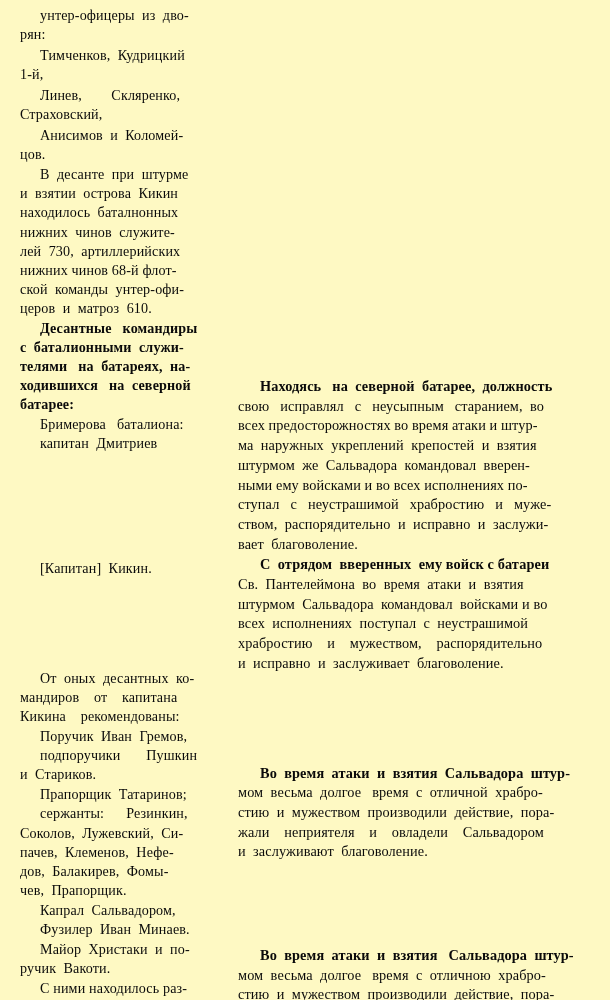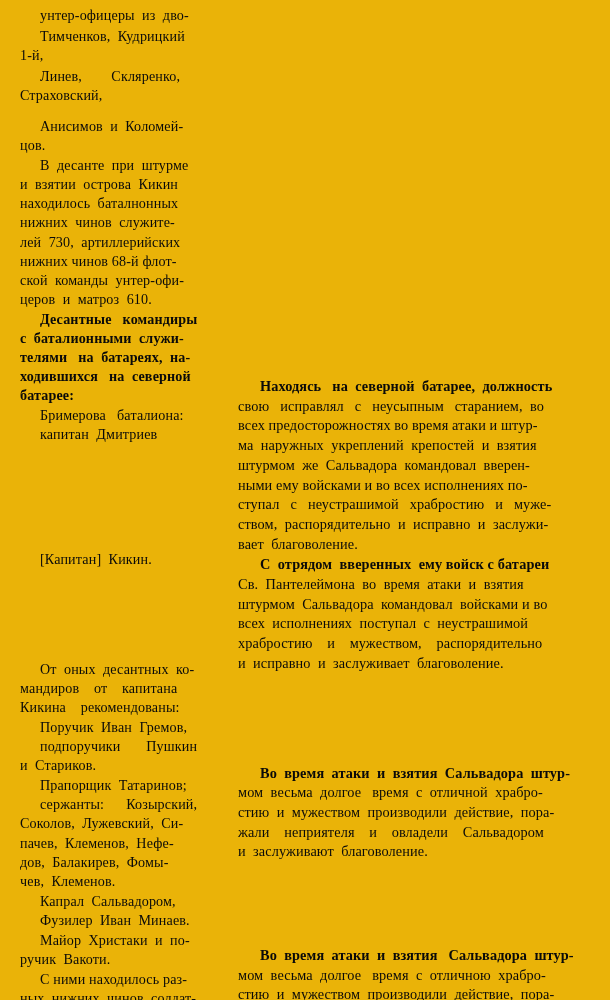--- a/index.html
+++ b/index.html
@@ -12,21 +12,21 @@
     height: 1000px;
     position: relative;
     overflow: hidden;
     font-family: "Liberation Serif", "DejaVu Serif", serif;
     color: #0a0a0a;
   }
   .page {
     position: relative;
     width: 610px;
     height: 1000px;
-    background: #eab308;
+    background: #fef9c3;
   }
 
   
   .col-left {
     position: absolute;
     left: 20px;
     top: 6px;
     width: 218px;
   }
   .col-right {
@@ -79,33 +79,34 @@
 <body>
 
 <div class="page">
 
   <div class="col-left">
 
     <p class="para" style="margin-top:0px;">
       <span class="ln j indent">
           <span>унтер-офицеры  из  дво-</span>
         </span>
+      <span class="ln">рян:</span>
     </p>
 
     <p class="para" style="margin-top:2px;">
       <span class="ln indent">Тимченков,  Кудрицкий</span>
       <span class="ln">1-й,</span>
     </p>
 
     <p class="para" style="margin-top:2px;">
       <span class="ln indent">Линев,        Скляренко,</span>
       <span class="ln">Страховский,</span>
     </p>
 
-    <p class="para" style="margin-top:12px;">
+    <p class="para" style="margin-top:2px;">
       <span class="ln indent">Анисимов  и  Коломей-</span>
       <span class="ln">цов.</span>
     </p>
 
     <p class="para" style="margin-top:1px;">
       <span class="ln indent">В  десанте  при  штурме</span>
       <span class="ln">и  взятии  острова  Кикин</span>
       <span class="ln">находилось  баталнонных</span>
       <span class="ln">нижних  чинов  служите-</span>
       <span class="ln">лей  730,  артиллерийских</span>
@@ -138,25 +139,25 @@
     </p>
 
     <p class="para" style="margin-top:1px;">
       <span class="ln indent">Поручик  Иван  Гремов,</span>
       <span class="ln indent">подпоручики       Пушкин</span>
       <span class="ln">и  Стариков.</span>
     </p>
 
     <p class="para" style="margin-top:1px;">
       <span class="ln indent">Прапорщик  Татаринов;</span>
-      <span class="ln indent">сержанты:      Козырский,</span>
+      <span class="ln indent">сержанты:      Резинкин,</span>
       <span class="ln">Соколов,  Лужевский,  Си-</span>
       <span class="ln">пачев,  Клеменов,  Нефе-</span>
       <span class="ln">дов,  Балакирев,  Фомы-</span>
-      <span class="ln">чев,  Клеменов.</span>
+      <span class="ln">чев,  Прапорщик.</span>
     </p>
 
     <p class="para" style="margin-top:1px;">
       <span class="ln indent">Капрал  Сальвадором,</span>
       <span class="ln indent">Фузилер  Иван  Минаев.</span>
     </p>
 
     <p class="para" style="margin-top:1px;">
       <span class="ln indent">Майор  Христаки  и  по-</span>
       <span class="ln">ручик  Вакоти.</span>

